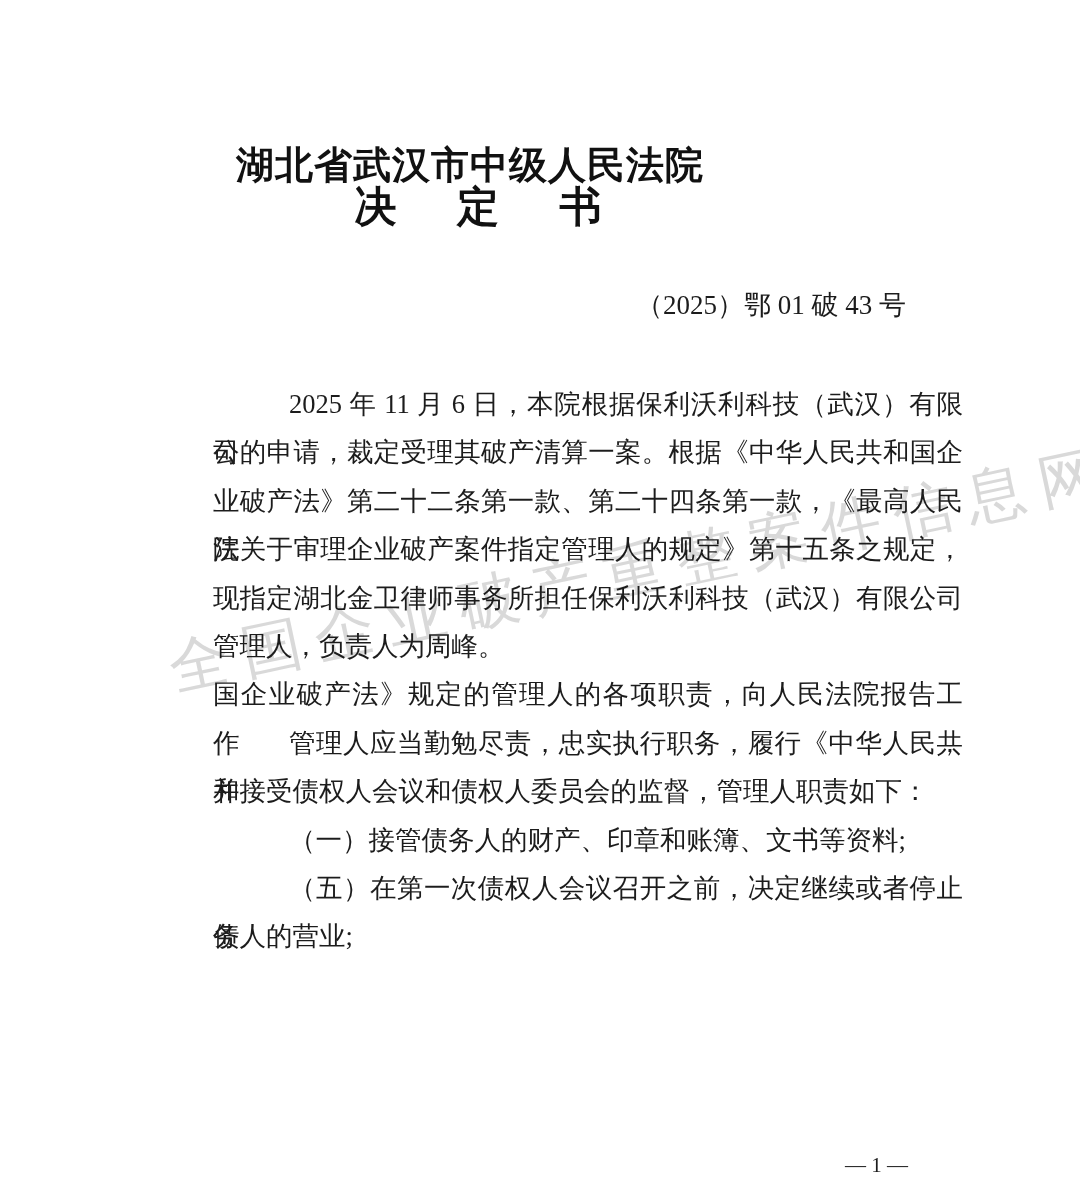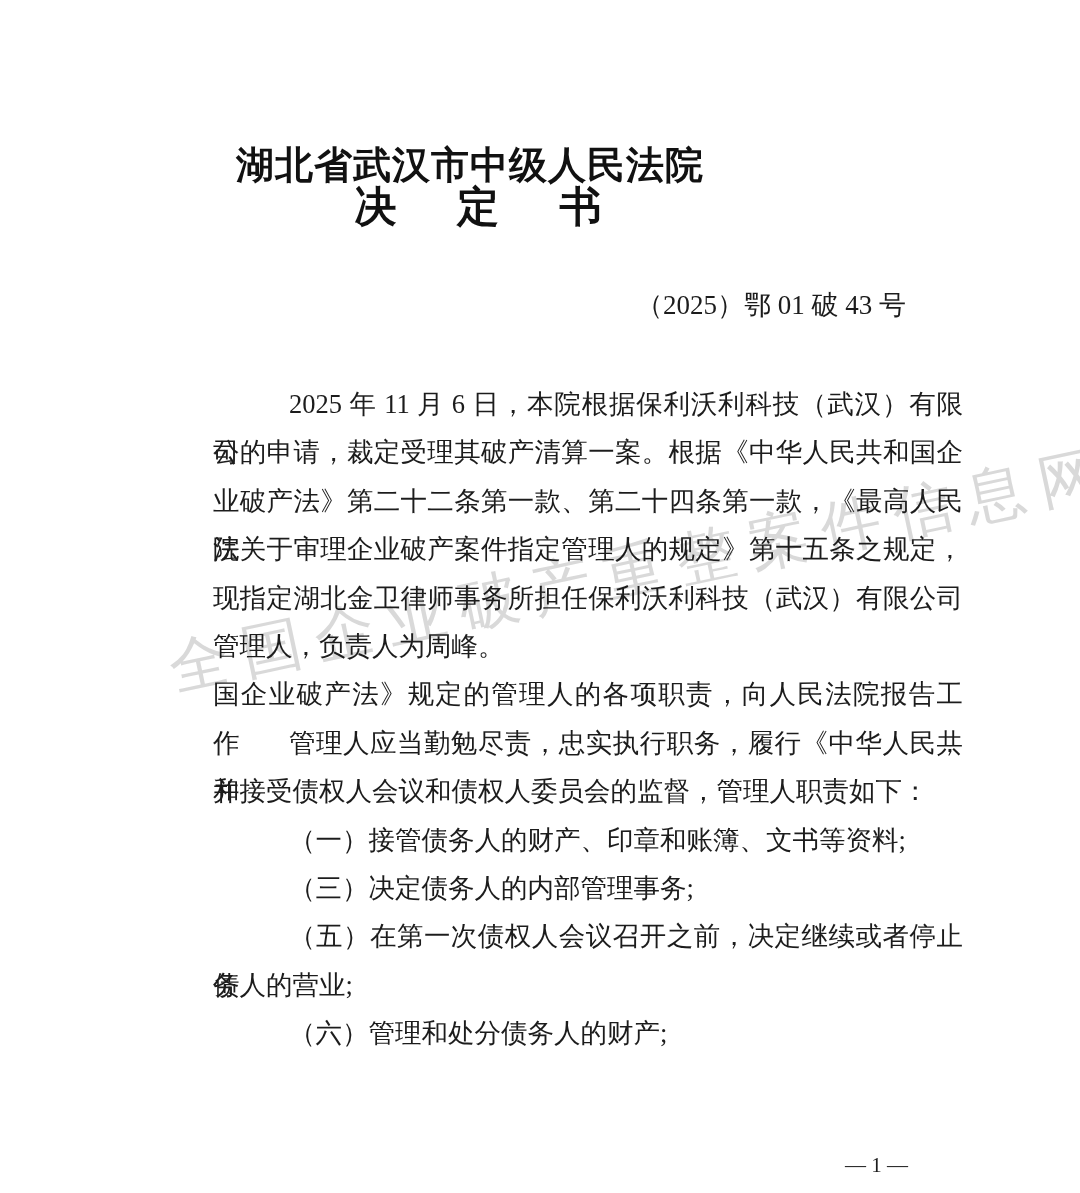--- a/index.html
+++ b/index.html
@@ -115,22 +115,20 @@
         <div class="line indent justify">2025 年 11 月 6 日，本院根据保利沃利科技（武汉）有限公</div>
         <div class="line justify">司的申请，裁定受理其破产清算一案。根据《中华人民共和国企</div>
         <div class="line justify">业破产法》第二十二条第一款、第二十四条第一款，《最高人民法</div>
         <div class="line justify">院关于审理企业破产案件指定管理人的规定》第十五条之规定，</div>
         <div class="line justify">现指定湖北金卫律师事务所担任保利沃利科技（武汉）有限公司</div>
         <div class="line">管理人，负责人为周峰。</div>
         <div class="line justify">国企业破产法》规定的管理人的各项职责，向人民法院报告工作，</div>
         <div class="line indent justify">管理人应当勤勉尽责，忠实执行职务，履行《中华人民共和</div>
         <div class="line">并接受债权人会议和债权人委员会的监督，管理人职责如下：</div>
         <div class="line indent">（一）接管债务人的财产、印章和账簿、文书等资料;</div>
-        <div class="line indent">（三）决定债务人的内部管理事务;</div>
         <div class="line indent justify">（五）在第一次债权人会议召开之前，决定继续或者停止债</div>
         <div class="line">务人的营业;</div>
-        <div class="line indent">（六）管理和处分债务人的财产;</div>
       </div>
 
     <div class="page-number">— 1 —</div>
 
   </div>
 </div>
 
 </body></html>

